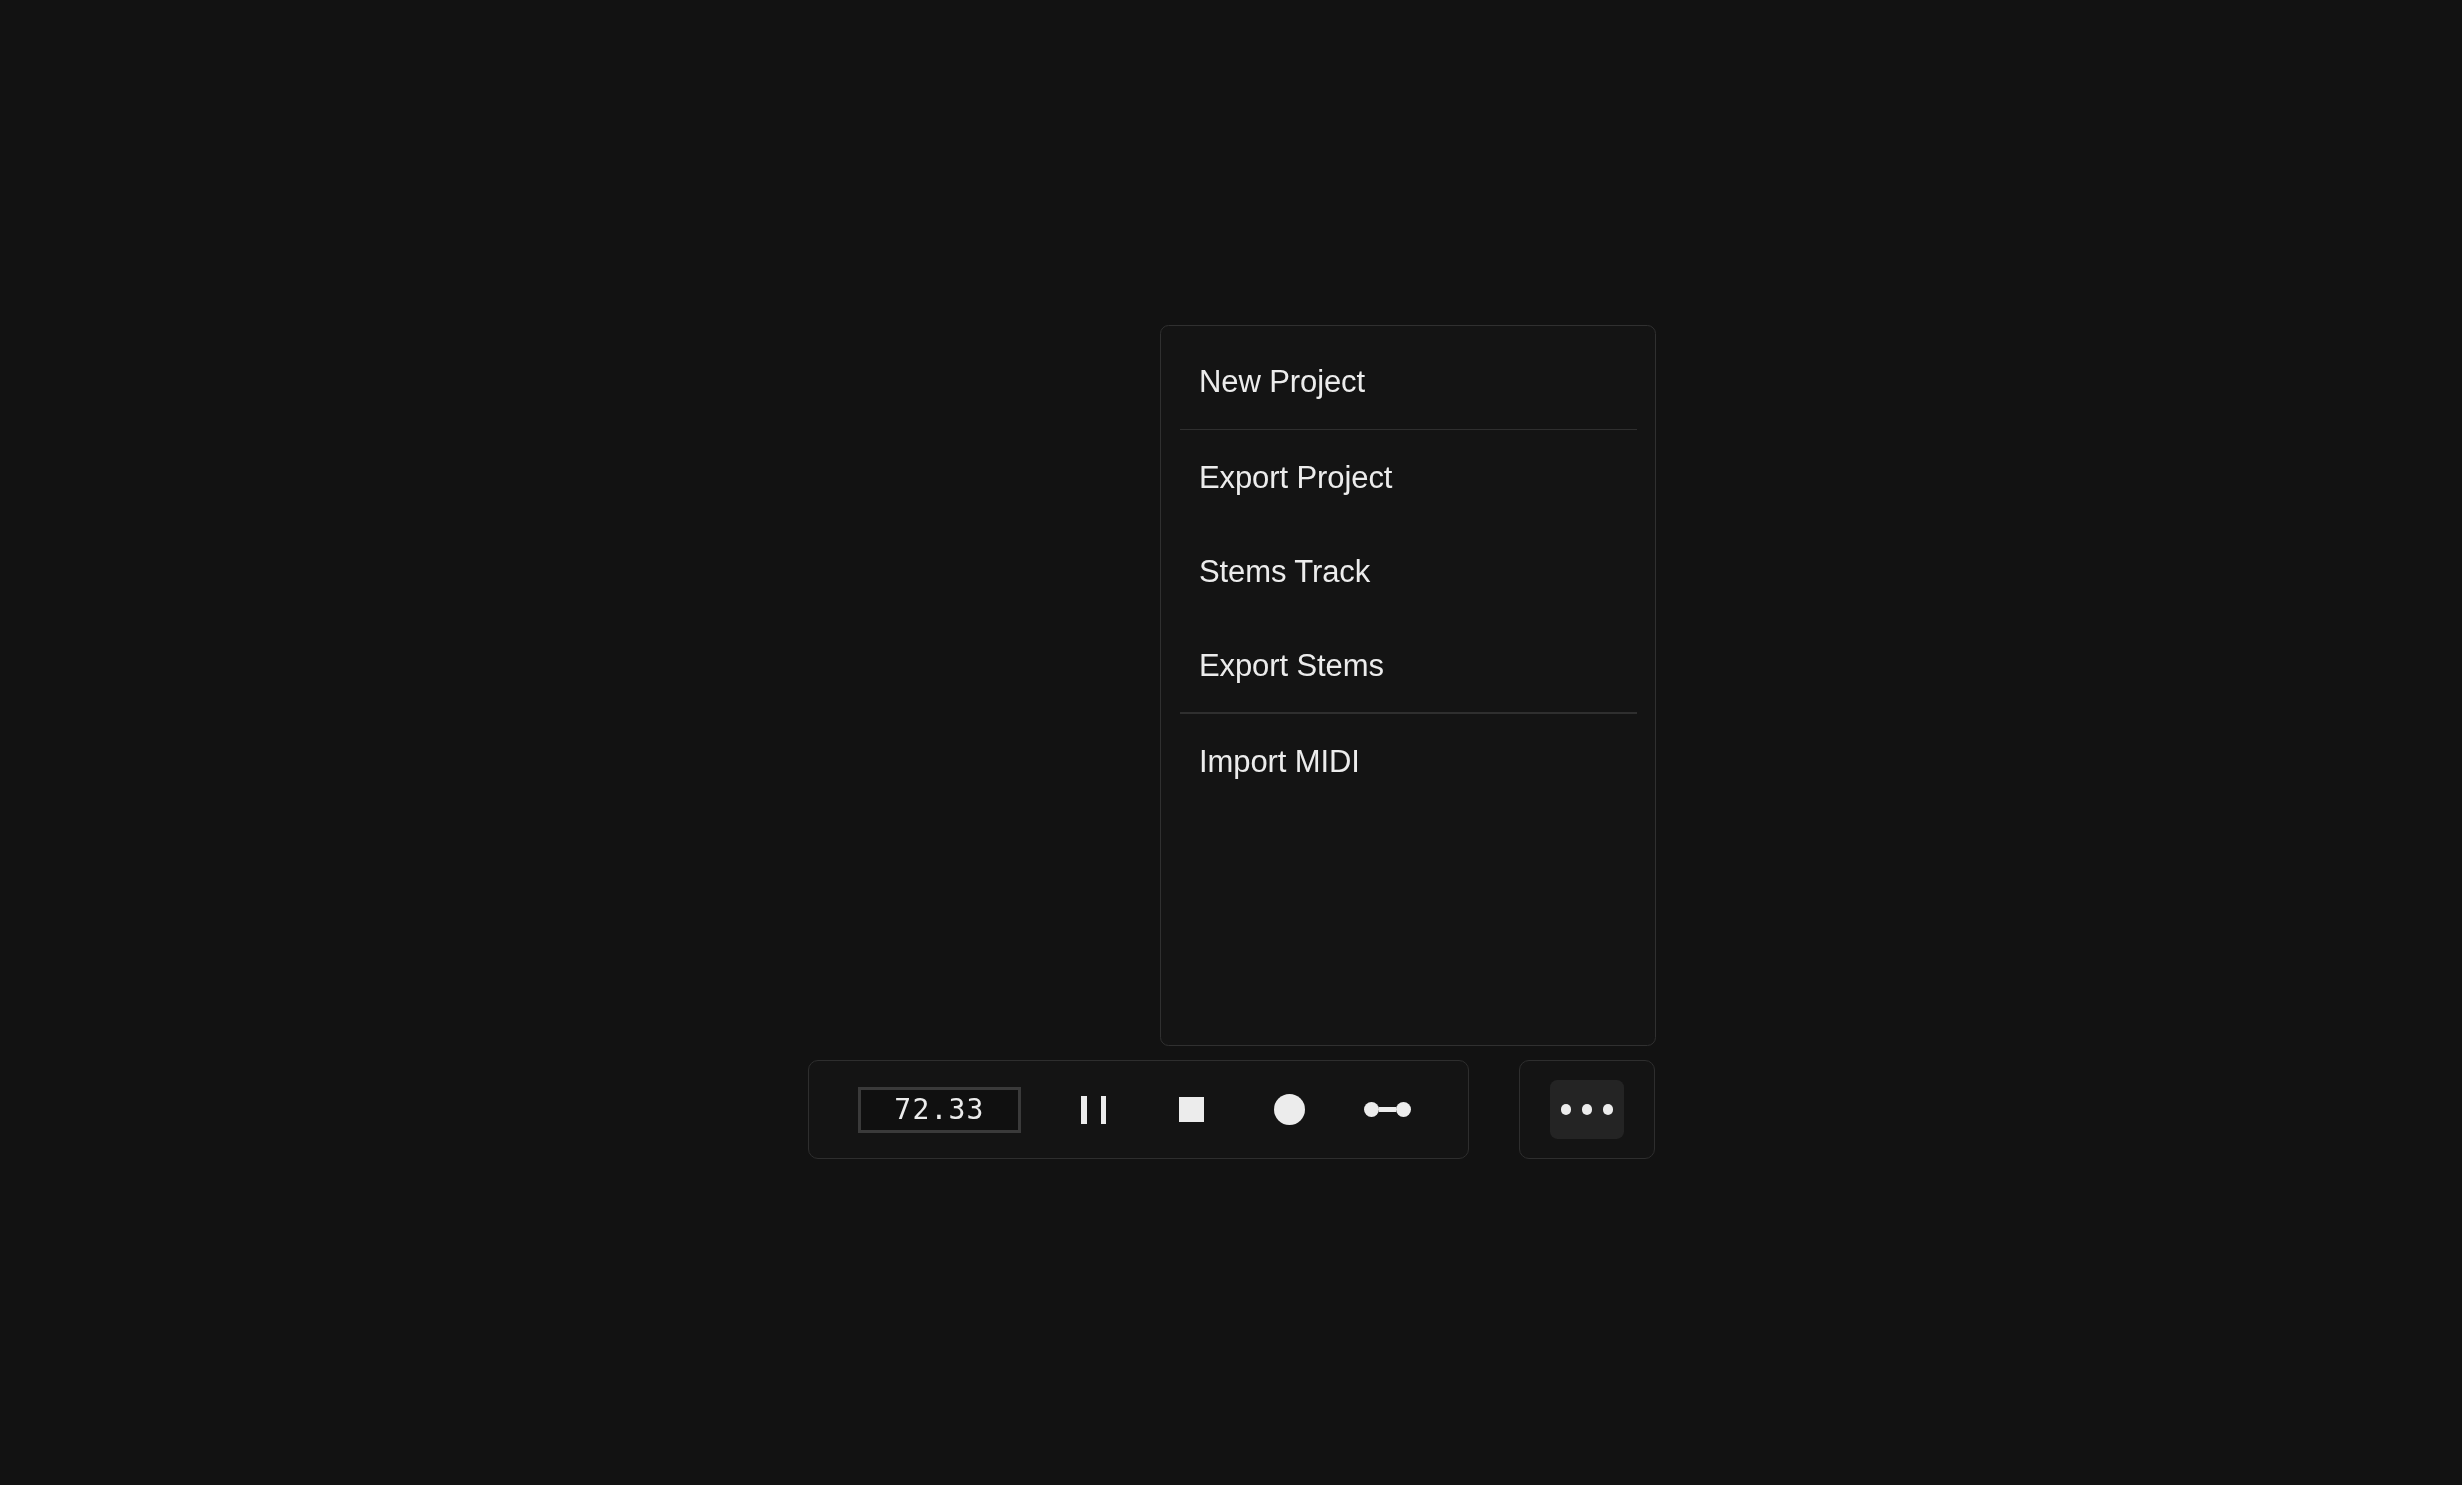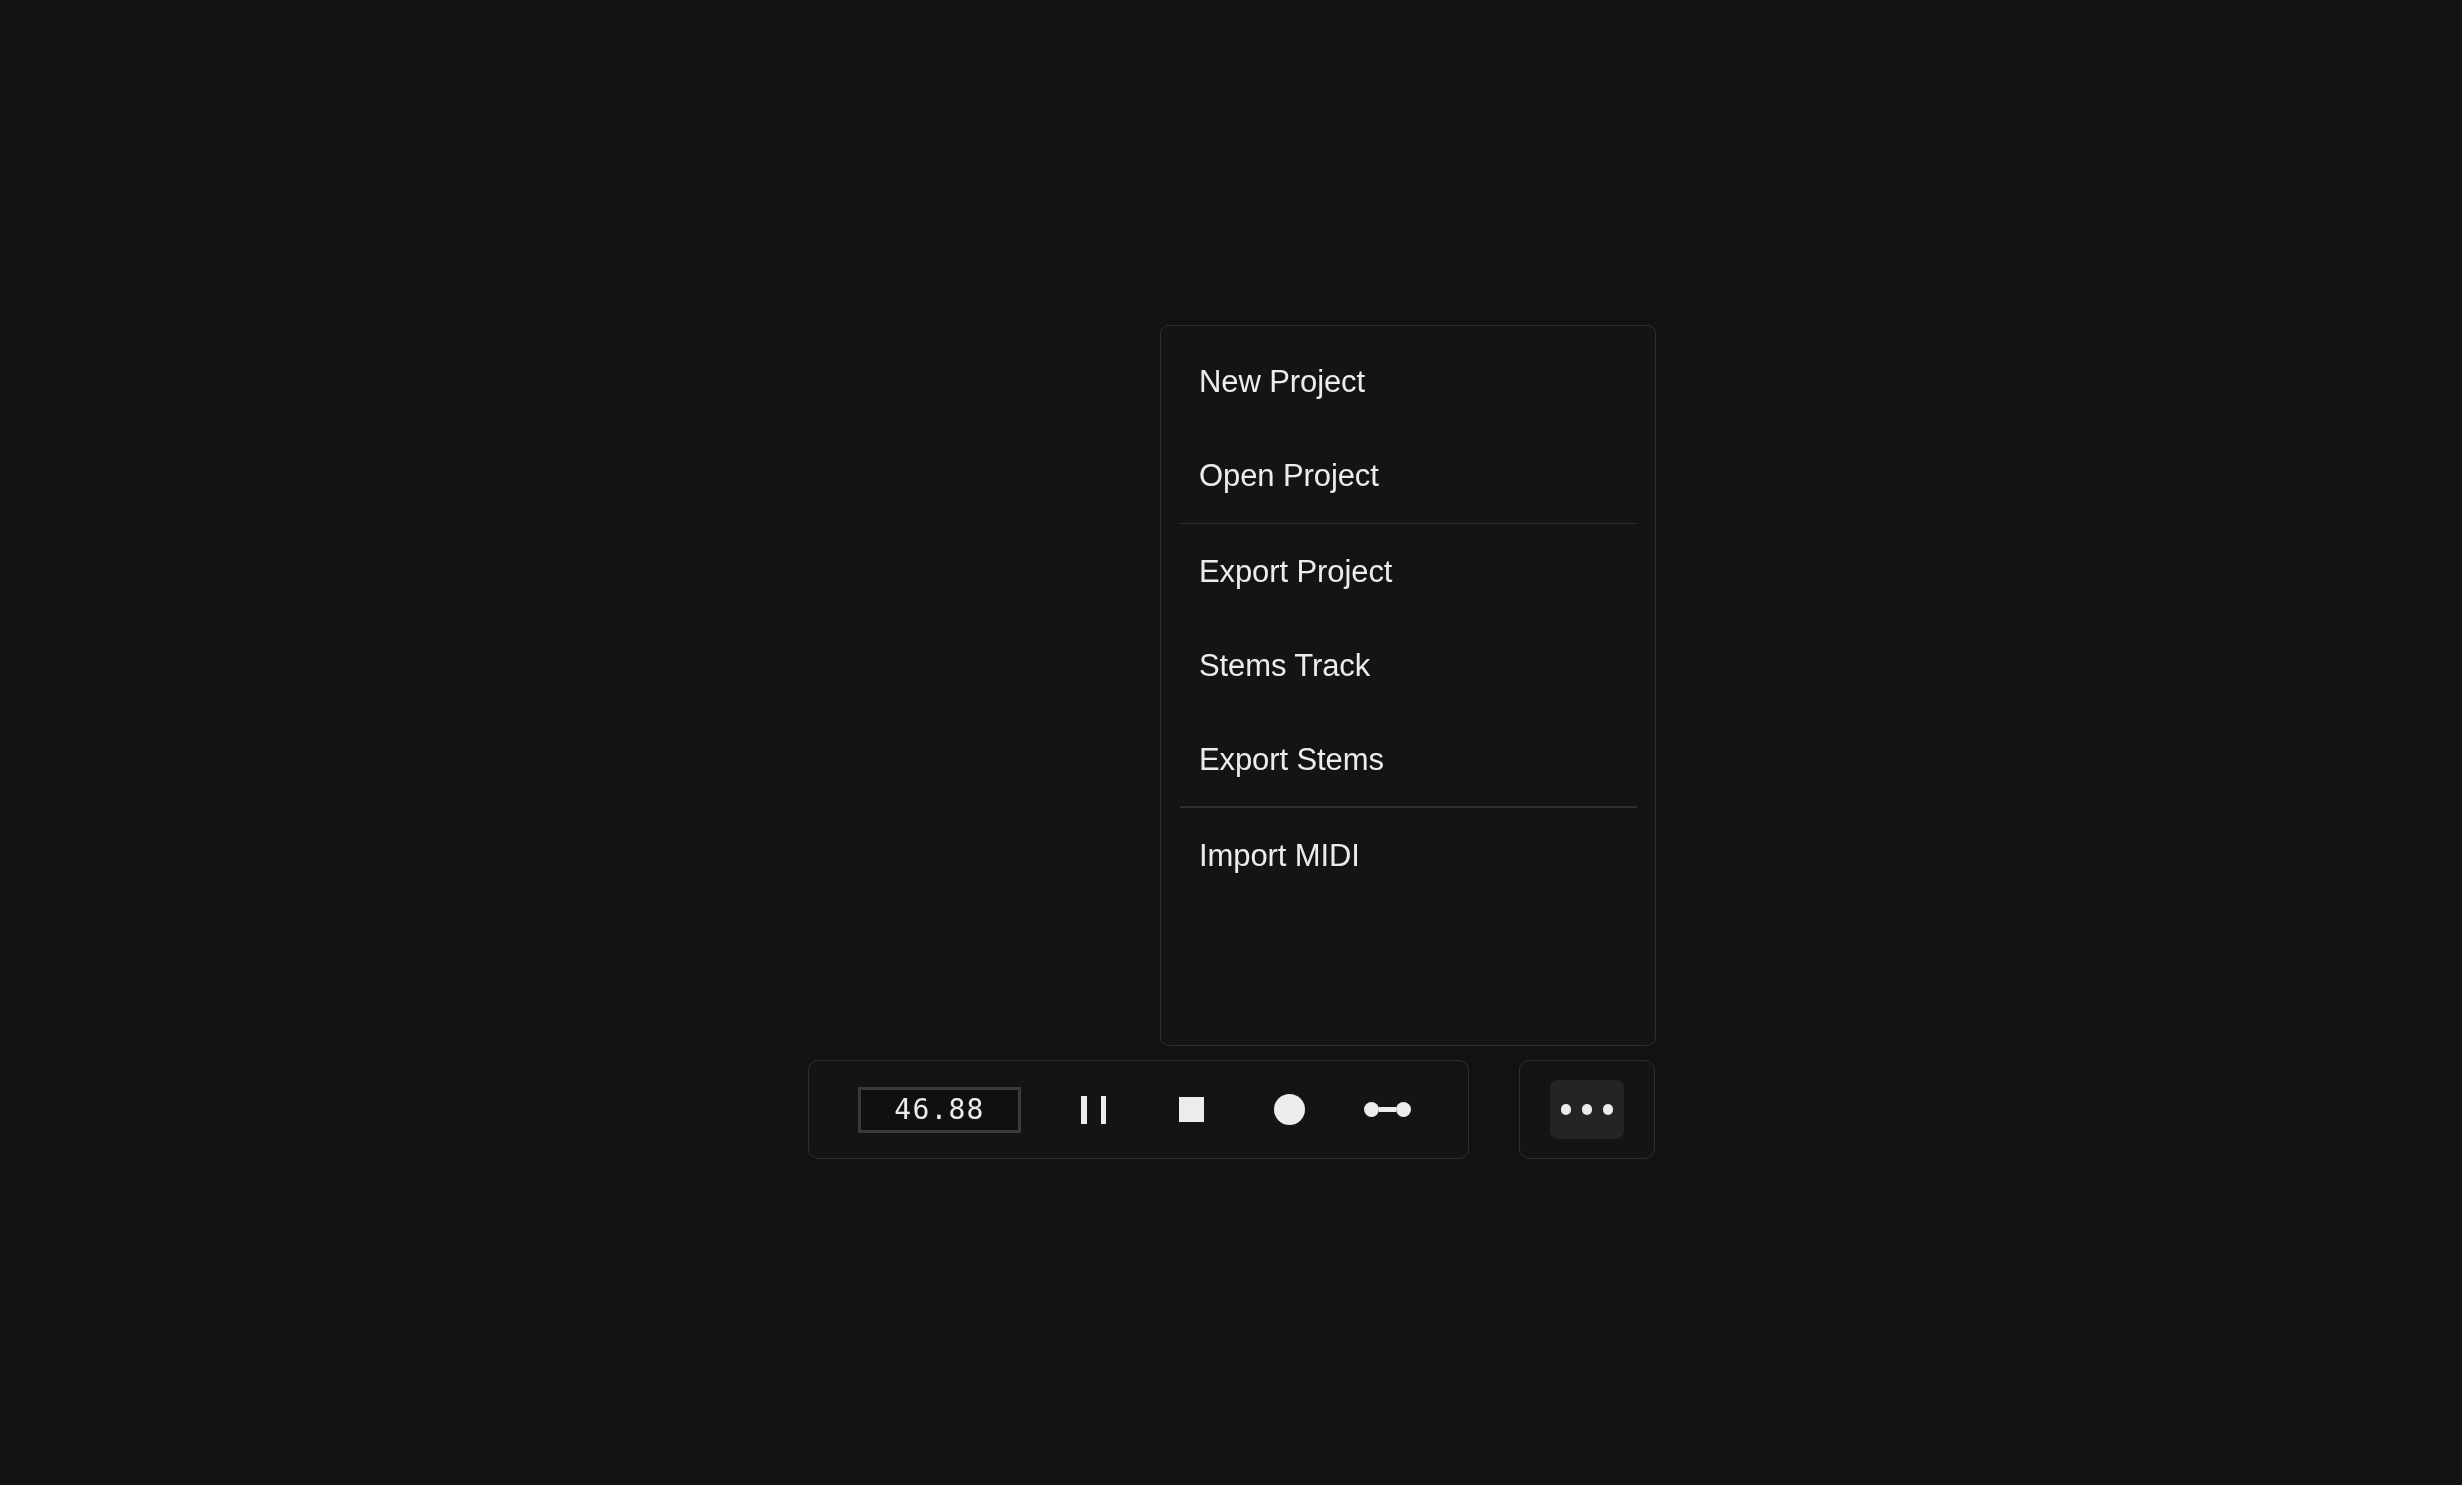--- a/index.html
+++ b/index.html
@@ -198,23 +198,20 @@
 <body>
 
 <div id="stage">
 
   <div class="dropdown-menu">
 
     <div class="menu-group">
       <div class="menu-item">
         <span class="menu-item-label">New Project</span>
       </div>
-      <div class="menu-item">
-        <span class="menu-item-label">Open Project</span>
-      </div>
     </div>
 
     <div class="menu-separator"></div>
 
     <div class="menu-group">
       <div class="menu-item">
         <span class="menu-item-label">Export Project</span>
       </div>
       <div class="menu-item">
         <span class="menu-item-label">Stems Track</span>
@@ -230,21 +227,21 @@
       <div class="menu-item">
         <span class="menu-item-label">Import MIDI</span>
       </div>
     </div>
 
   </div>
 
   <div class="transport-bar">
 
     <div class="bpm-field">
-      <span class="bpm-value" placeholder="120.00">46.88</span>
+      <span class="bpm-value" placeholder="120.00">72.33</span>
     </div>
 
     <div class="transport-btn tb-gap-1">
       <span class="ico-pause">
         <span></span>
           <span></span>
       </span>
     </div>
 
     <div class="transport-btn tb-gap">

